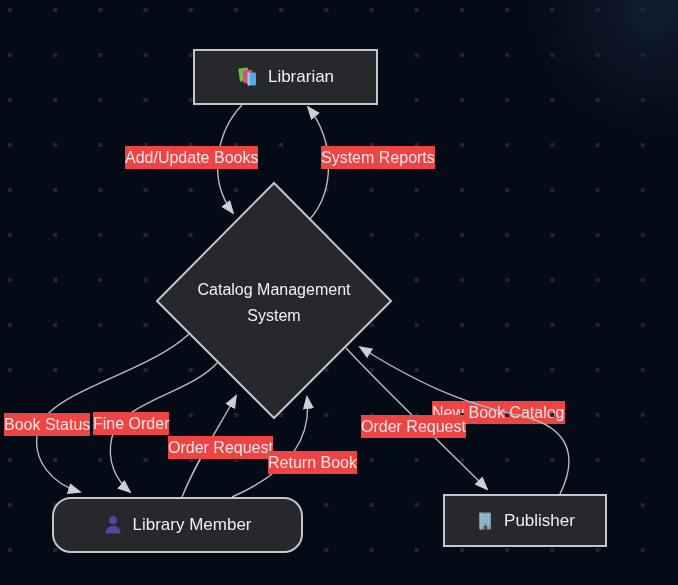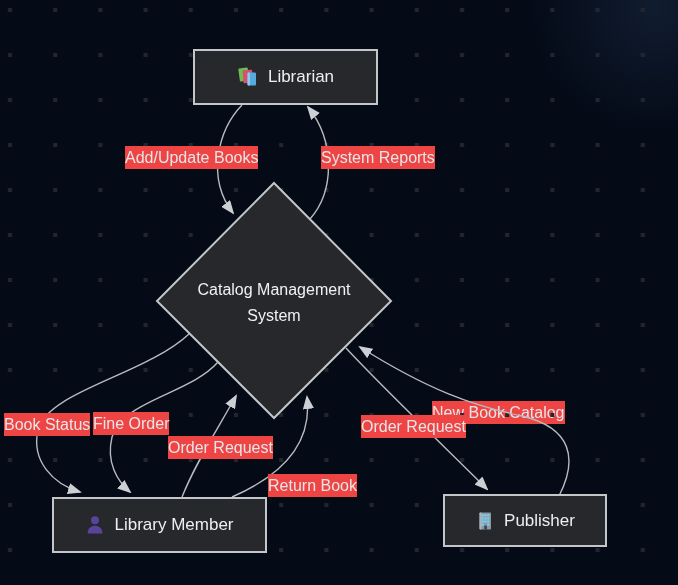--- a/index.html
+++ b/index.html
@@ -69,21 +69,21 @@
     <svg width="22" height="20" viewBox="0 0 22 20">
       <rect x="2" y="1" width="9.5" height="13" rx="1" fill="#6abf52" transform="rotate(-8 7 7)"></rect>
       <rect x="6" y="3" width="9.5" height="13" rx="1" fill="#dd4e6e" transform="rotate(-4 11 9)"></rect>
       <rect x="10.5" y="5.5" width="8.5" height="13" rx="1" fill="#57aadf"></rect>
       <rect x="10.5" y="5.5" width="2.4" height="13" rx="1" fill="#8ecdf0"></rect>
     </svg>
   </span>
   <span>Librarian</span>
 </div>
 
-<div class="node" style="left:52px;top:497px;width:215px;height:56px;">
+<div class="node" style="left:52px;top:497px;width:251px;height:56px;border-radius:19px;">
   <span class="icon">
     <svg width="20" height="20" viewBox="0 0 20 20" fill="#58449b">
       <circle cx="10" cy="5.3" r="4"></circle>
       <path d="M2.6,18.6 C2.6,12.8 6.5,10.7 10,10.7 C13.5,10.7 17.4,12.8 17.4,18.6 Z"></path>
     </svg>
   </span>
   <span>Library Member</span>
 </div>
 
 <div class="node" style="left:443px;top:494px;width:164px;height:53px;">
@@ -108,15 +108,15 @@
     </svg>
   </span>
   <span>Publisher</span>
 </div>
 
 <div class="edge-label" style="left:125px;top:146px;">Add/Update Books</div>
 <div class="edge-label" style="left:282px;top:146px;margin-left:39px;">System Reports</div>
 <div class="edge-label" style="left:4px;top:413px;">Book Status</div>
 <div class="edge-label" style="left:93px;top:412px;">Fine Order</div>
 <div class="edge-label" style="left:168px;top:436px;">Order Request</div>
-<div class="edge-label" style="left:268px;top:474px;">Return Book</div>
+<div class="edge-label" style="left:268px;top:451px;">Return Book</div>
 <div class="edge-label" style="left:361px;top:415px;">Order Request</div>
 <div class="edge-label under" style="left:432px;top:401px;">New Book Catalog</div>
 
 </body></html>

